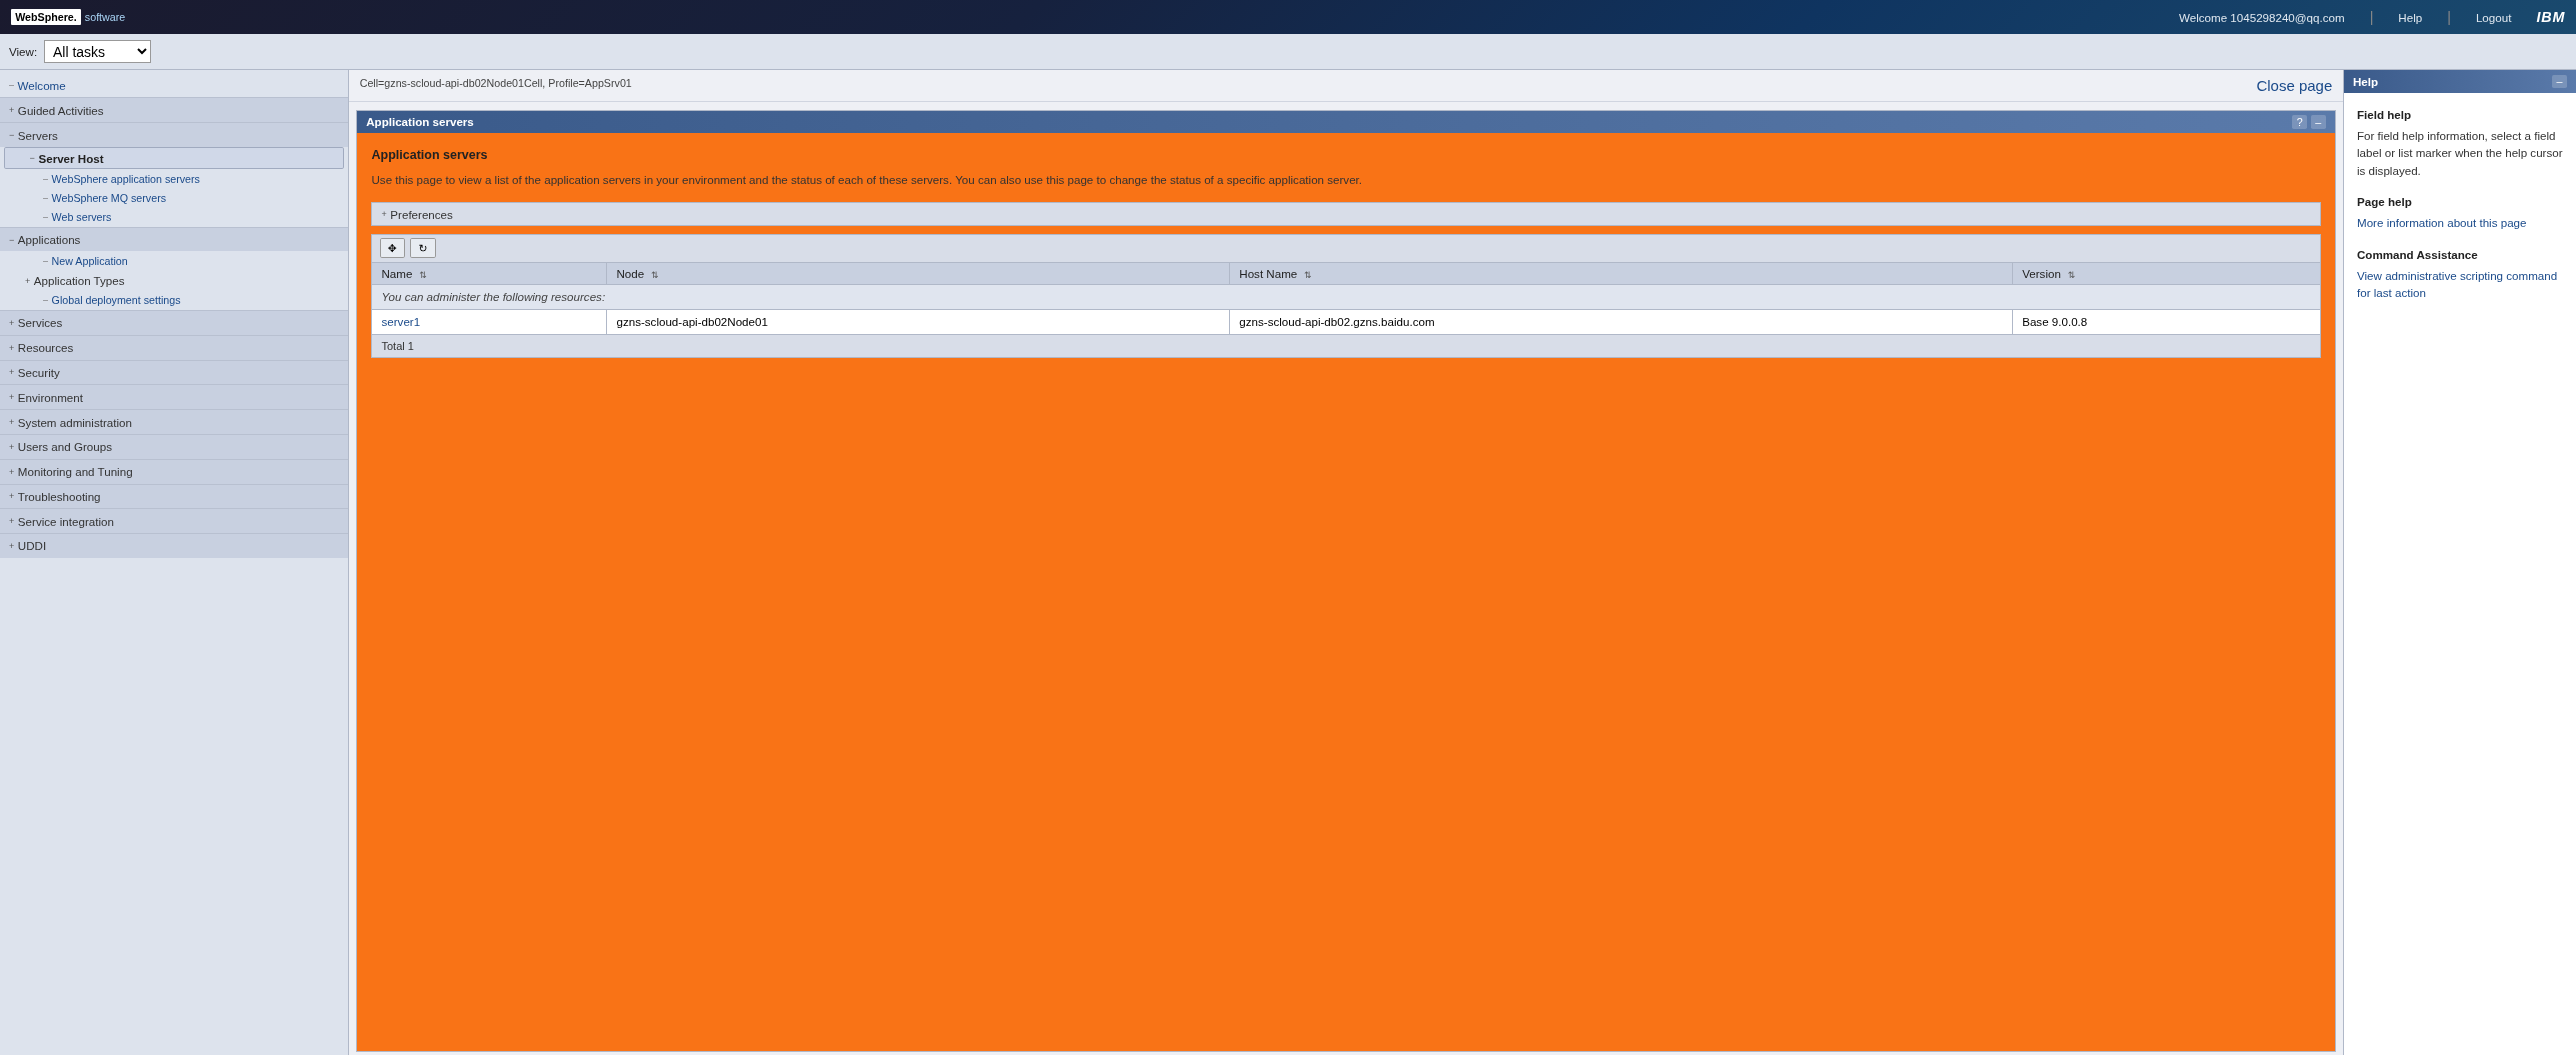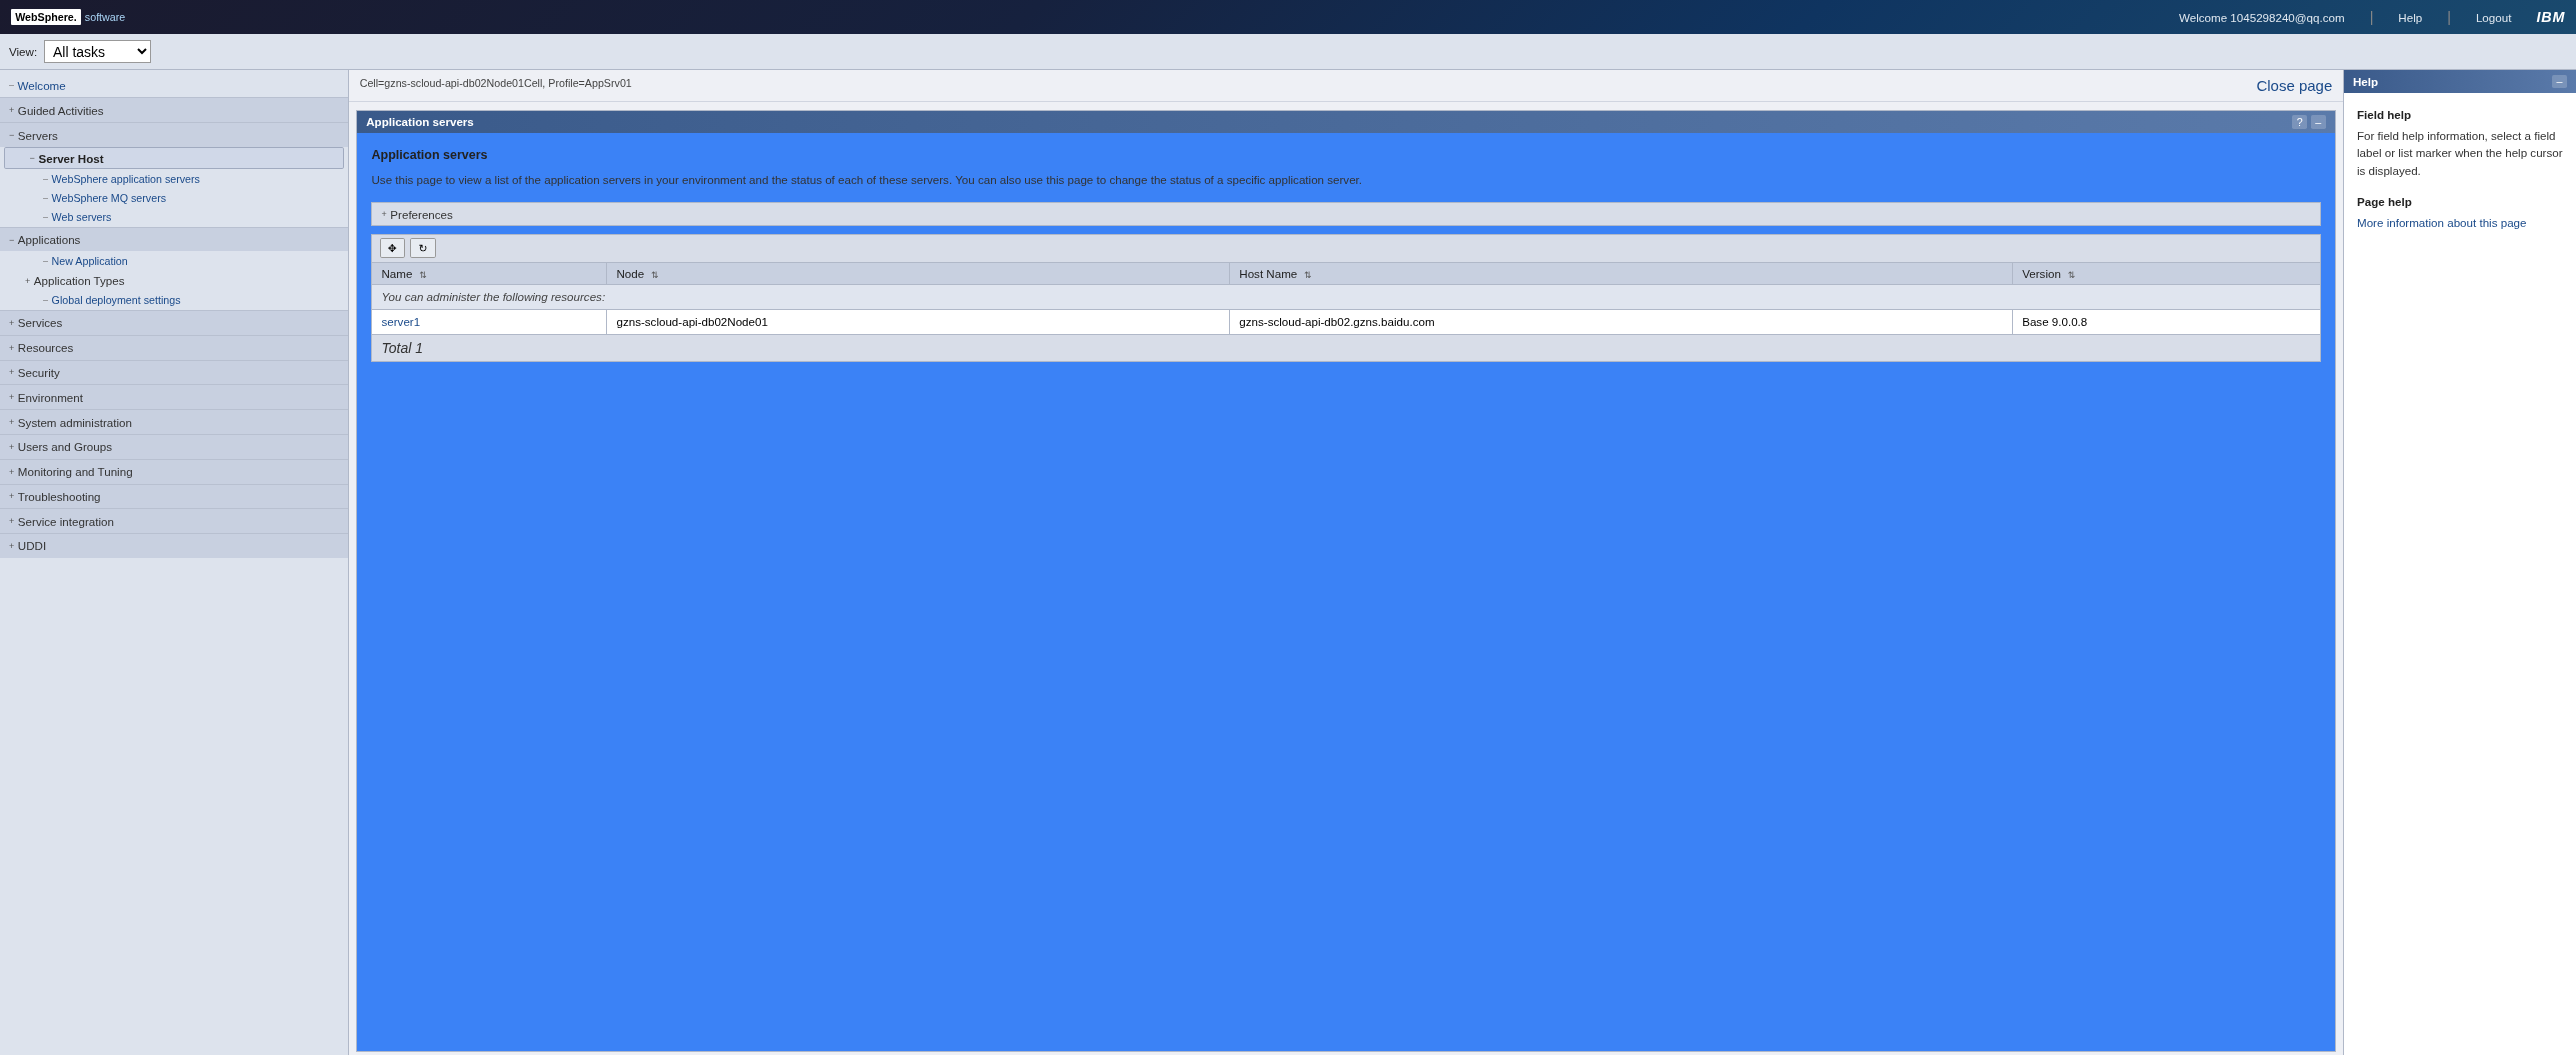--- a/index.html
+++ b/index.html
@@ -141,21 +141,21 @@
     .close-page-link {
       float: right;
       color: #1a4a8a;
       cursor: pointer;
       text-decoration: none;
       font-size: 15px;
     }
 
     .content-panel {
       margin: 7.2px;
-      background: #3b82f6;
+      background: #f97316;
       border: 0.9px solid #b0b8c8;
       flex: 1;
     }
 
     .panel-title-bar {
       background: linear-gradient(to right, #3a5a8a, #5a7aaa);
       color: white;
       padding: 4.5px 9px;
       font-size: 11.6px;
       font-weight: bold;
@@ -254,23 +254,22 @@
       background: white;
       vertical-align: top;
     }
     .data-table .admin-row td {
       background: #e0e5ef;
       color: #444;
       font-style: italic;
     }
     .data-table .total-row td {
       background: #d8dde8;
-      font-size: 14px;
+      font-size: 11px;
       color: #333;
-      font-style: italic;
     }
     .table-link {
       color: #1a4a8a;
       text-decoration: none;
       cursor: pointer;
     }
 
     
     .help-panel {
       width: 233px;
@@ -549,19 +548,23 @@
         <div class="help-section">
           <div class="help-section-title">Field help</div>
           <div class="help-text">For field help information, select a field label or list marker when the help cursor is displayed.</div>
         </div>
 
         <div class="help-section">
           <div class="help-section-title">Page help</div>
           <a class="help-link">More information about this page</a>
         </div>
 
+        <div class="help-section">
+          <div class="help-section-title">Command Assistance</div>
+          <a class="help-link">View administrative scripting command for last action</a>
+        </div>
 
       </div>
     </div>
 
   </div>
 </div>
 
 
 </body></html>

